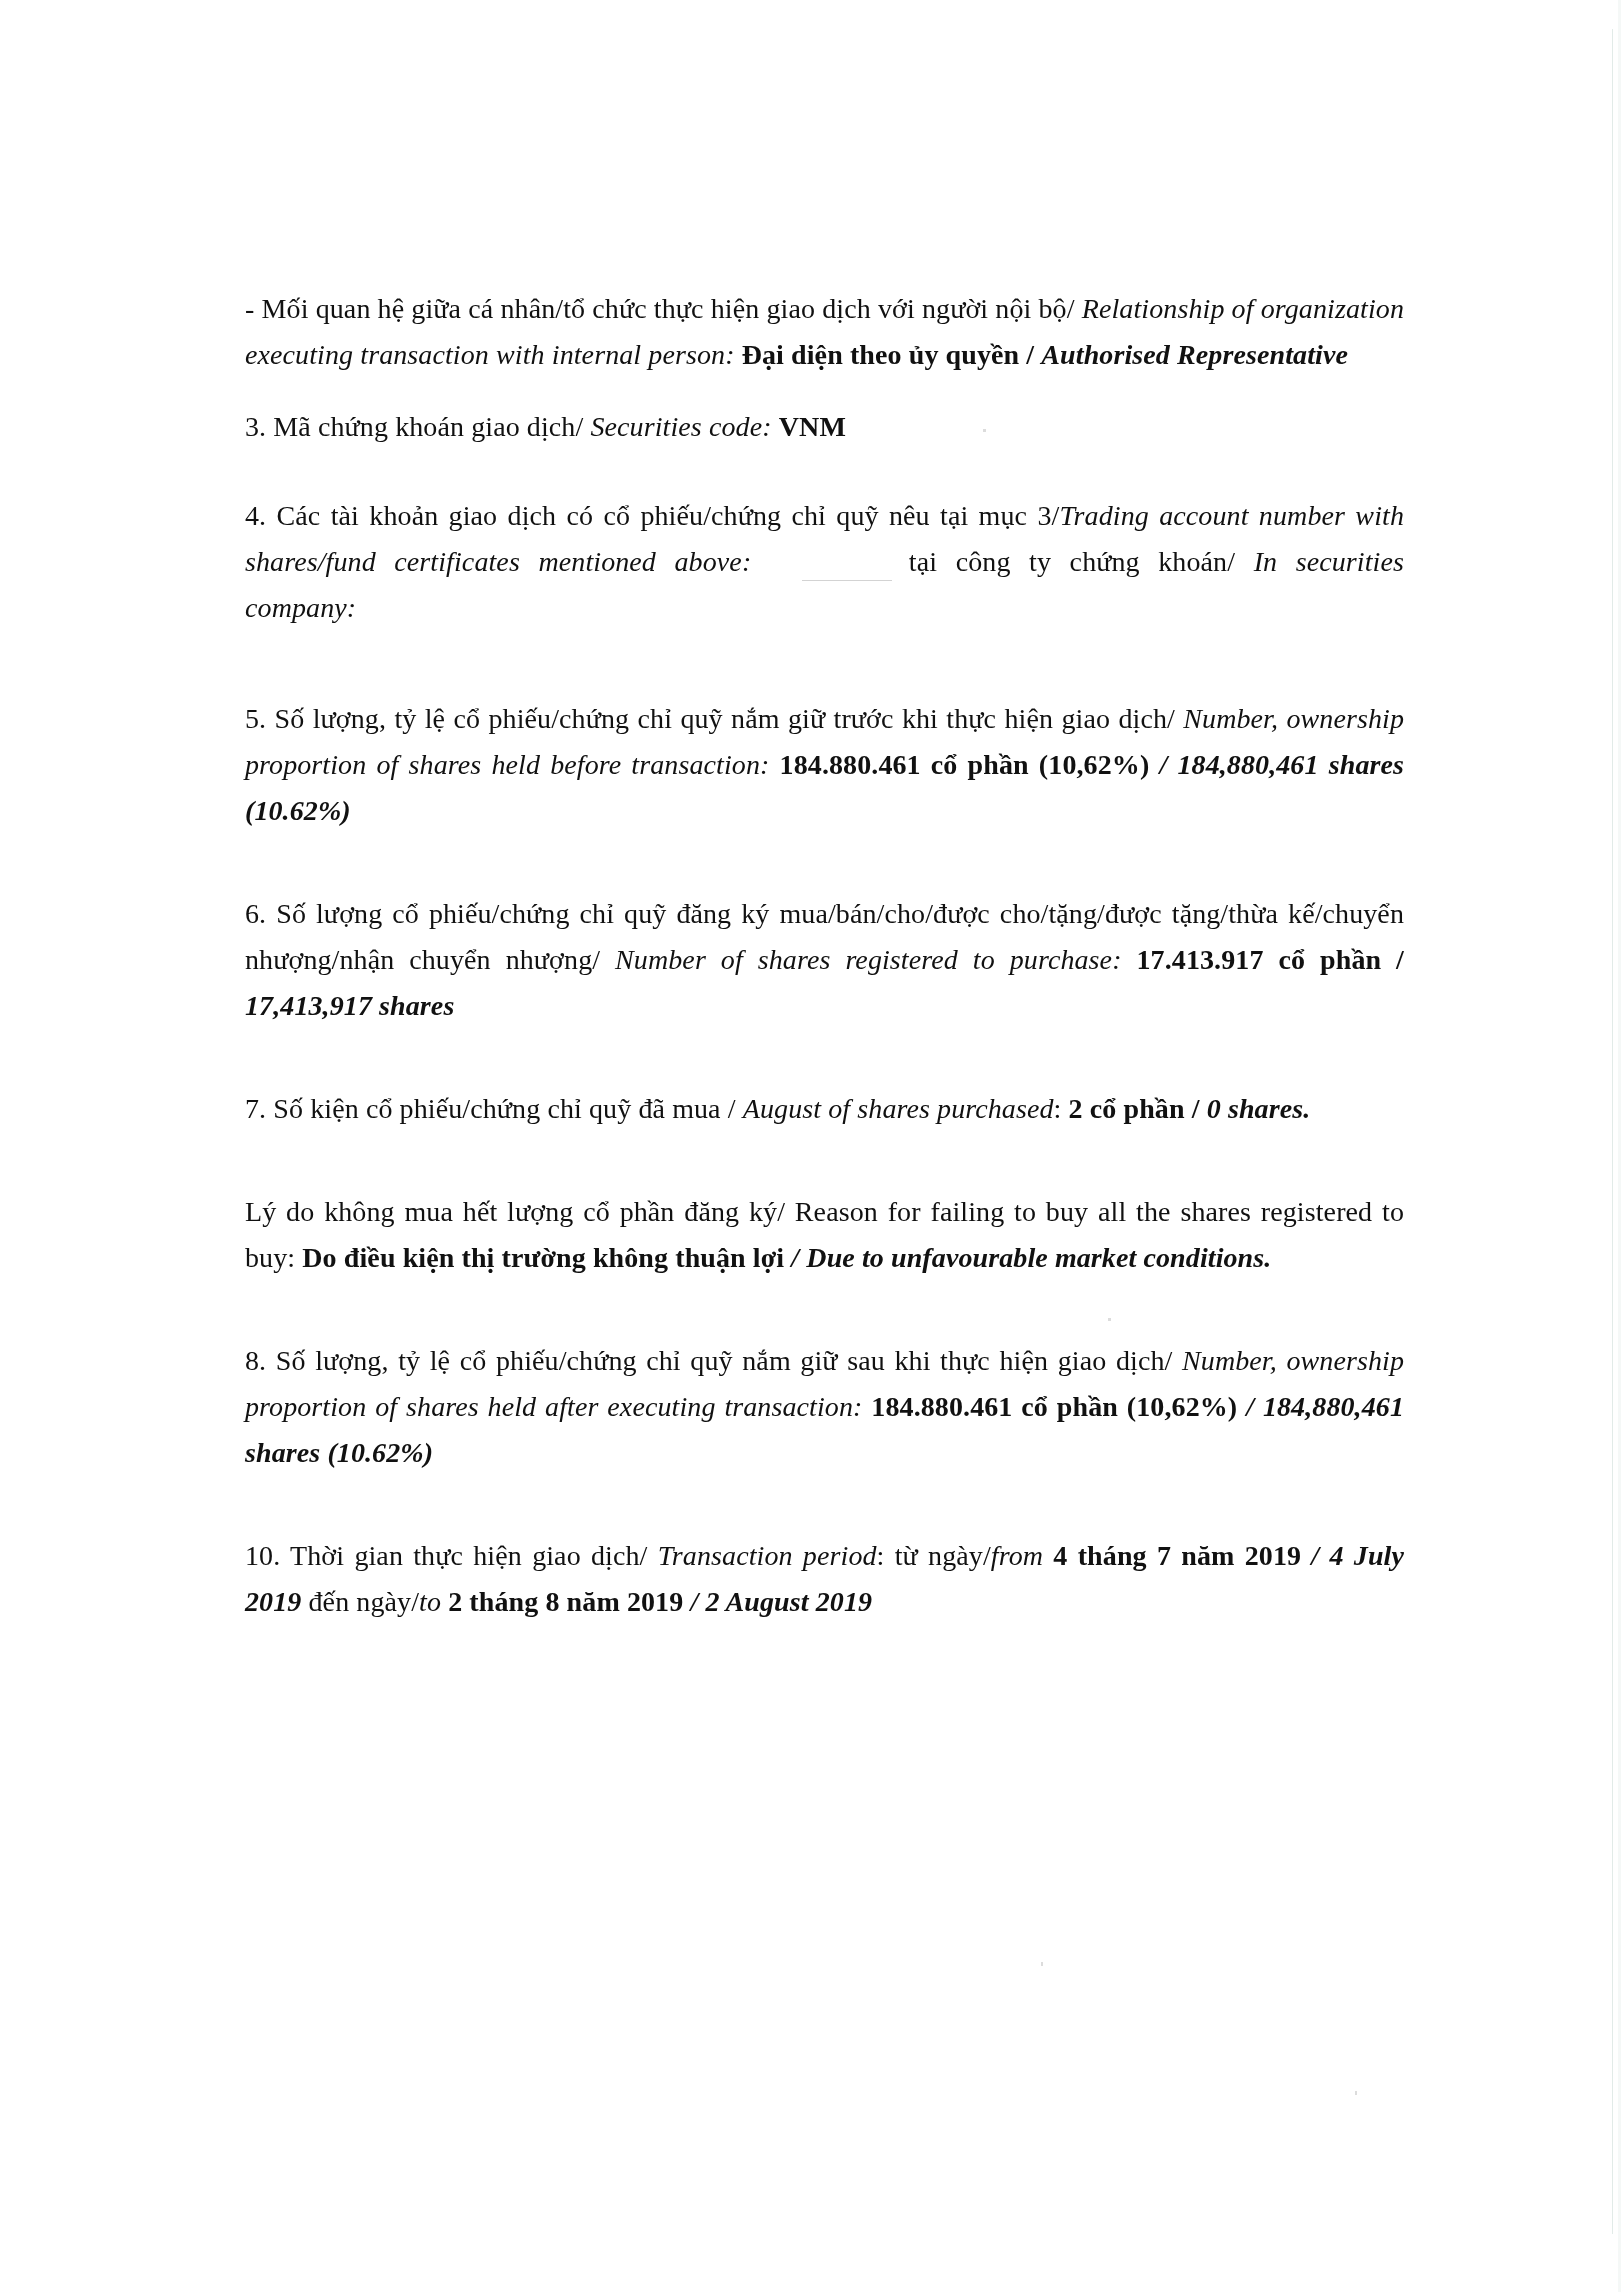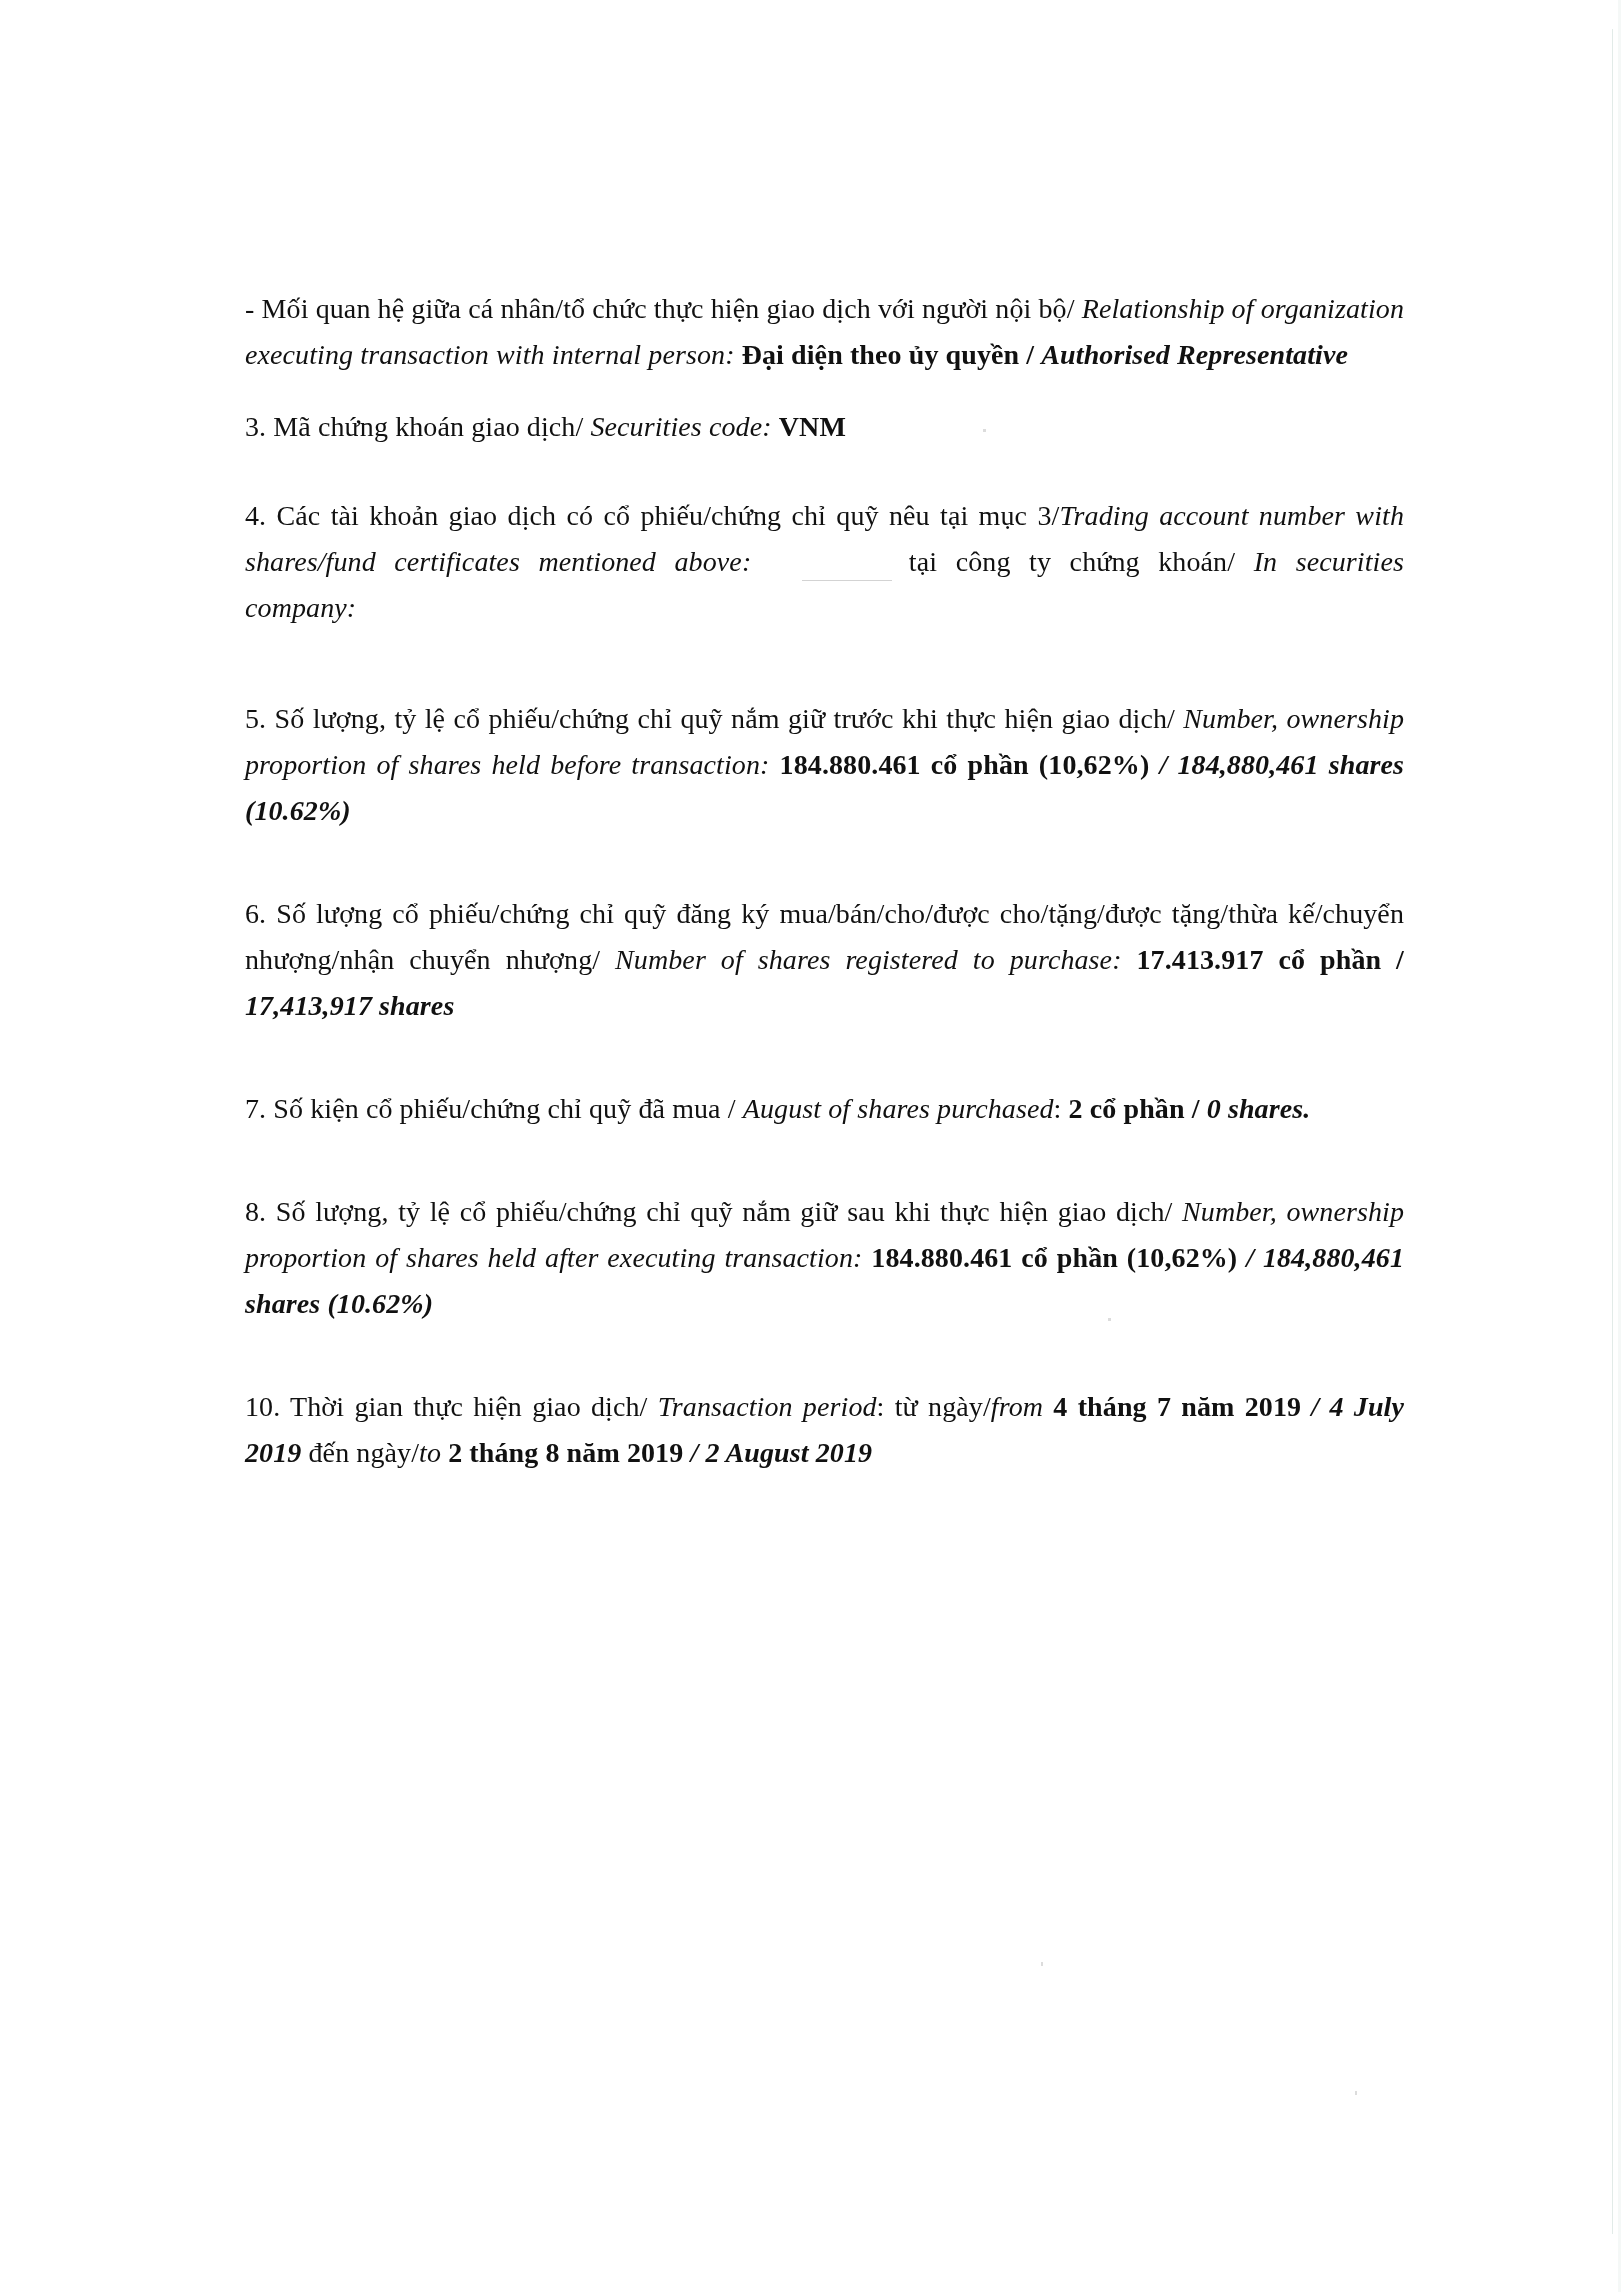--- a/index.html
+++ b/index.html
@@ -112,20 +112,21 @@
     <p class="para gap-md"><span>3.</span><span> Mã chứng khoán giao dịch/ </span><span class="ital">Securities code: </span><span class="bold">VNM</span></p>
 
     <p class="para gap-xl"><span>4.</span><span> Các tài khoản giao dịch có cổ phiếu/chứng chỉ quỹ nêu tại mục 3/</span><span class="ital">Trading account number with shares/fund certificates mentioned above:</span><span class="blank-gap"><span class="blank-tick t1"></span><span class="blank-tick t2"></span></span><span> tại công ty chứng khoán/ </span><span class="ital">In securities company:</span></p>
 
     <p class="para gap-lg"><span>5.</span><span> Số lượng, tỷ lệ cổ phiếu/chứng chỉ quỹ nắm giữ trước khi thực hiện giao dịch/ </span><span class="ital">Number, ownership proportion of shares held before transaction: </span><span class="bold">184.880.461 cổ phần (10,62%)</span><span class="bold-ital"> / 184,880,461 shares (10.62%)</span></p>
 
     <p class="para gap-lg"><span>6.</span><span> Số lượng cổ phiếu/chứng chỉ quỹ đăng ký mua/bán/cho/được cho/tặng/được tặng/thừa kế/chuyển nhượng/nhận chuyển nhượng/ </span><span class="ital">Number of shares registered to purchase: </span><span class="bold">17.413.917 cổ phần / </span><span class="bold-ital">17,413,917 shares</span></p>
 
     <p class="para gap-lg"><span>7.</span><span> Số kiện cổ phiếu/chứng chỉ quỹ đã mua / </span><span class="ital">August of shares purchased</span><span>: </span><span class="bold">2 cổ phần / </span><span class="bold-ital">0 shares.</span></p>
 
+    <p class="para gap-lg"><span>Lý do không mua hết lượng cổ phần đăng ký/ </span><span class="roman">Reason for failing to buy all the shares registered to buy: </span><span class="bold">Do điều kiện thị trường không thuận lợi </span><span class="bold-ital">/ Due to unfavourable market conditions.</span></p>
 
     <p class="para gap-lg"><span>8.</span><span> Số lượng, tỷ lệ cổ phiếu/chứng chỉ quỹ nắm giữ sau khi thực hiện giao dịch/ </span><span class="ital">Number, ownership proportion of shares held after executing transaction: </span><span class="bold">184.880.461 cổ phần (10,62%)</span><span class="bold-ital"> / 184,880,461 shares (10.62%)</span></p>
 
 
     <p class="para"><span>10.</span><span> Thời gian thực hiện giao dịch/ </span><span class="ital">Transaction period</span><span>: </span><span>từ ngày/</span><span class="ital">from </span><span class="bold">4 tháng 7 năm 2019</span><span class="bold-ital"> / 4 July 2019 </span><span>đến ngày/</span><span class="ital">to </span><span class="bold">2 tháng 8 năm 2019</span><span class="bold-ital"> / 2 August 2019</span></p>
 
   </div>
 </div>
 
 

